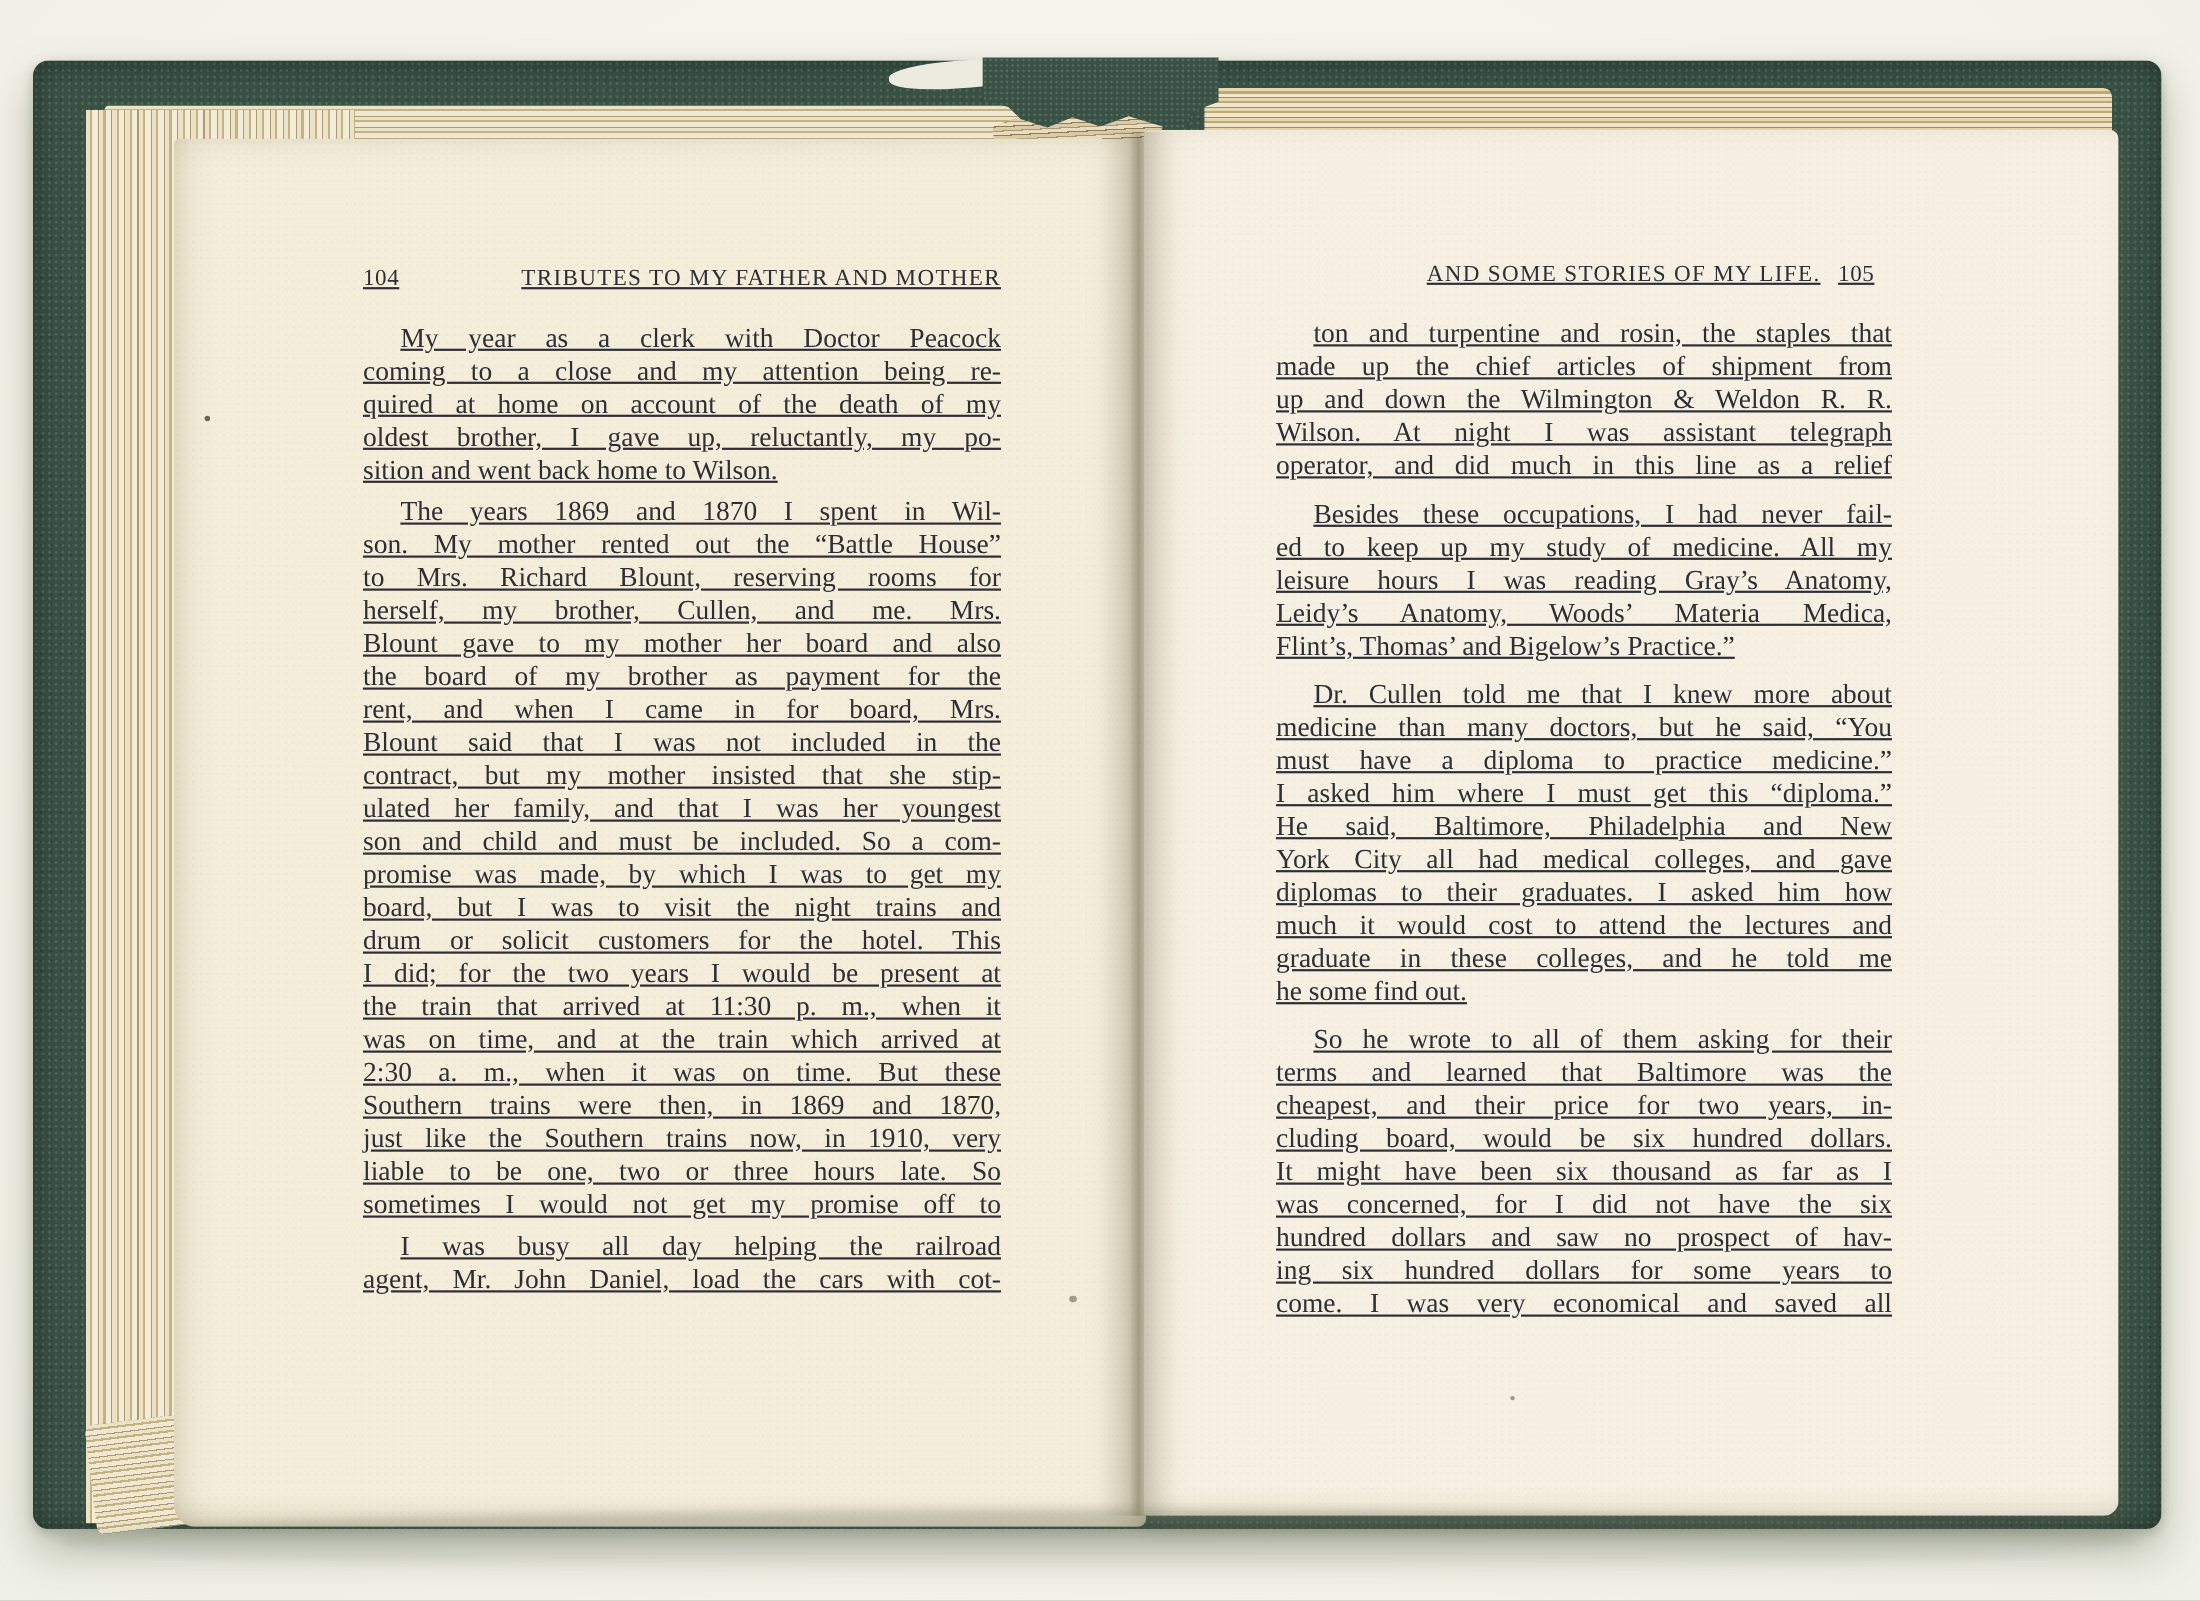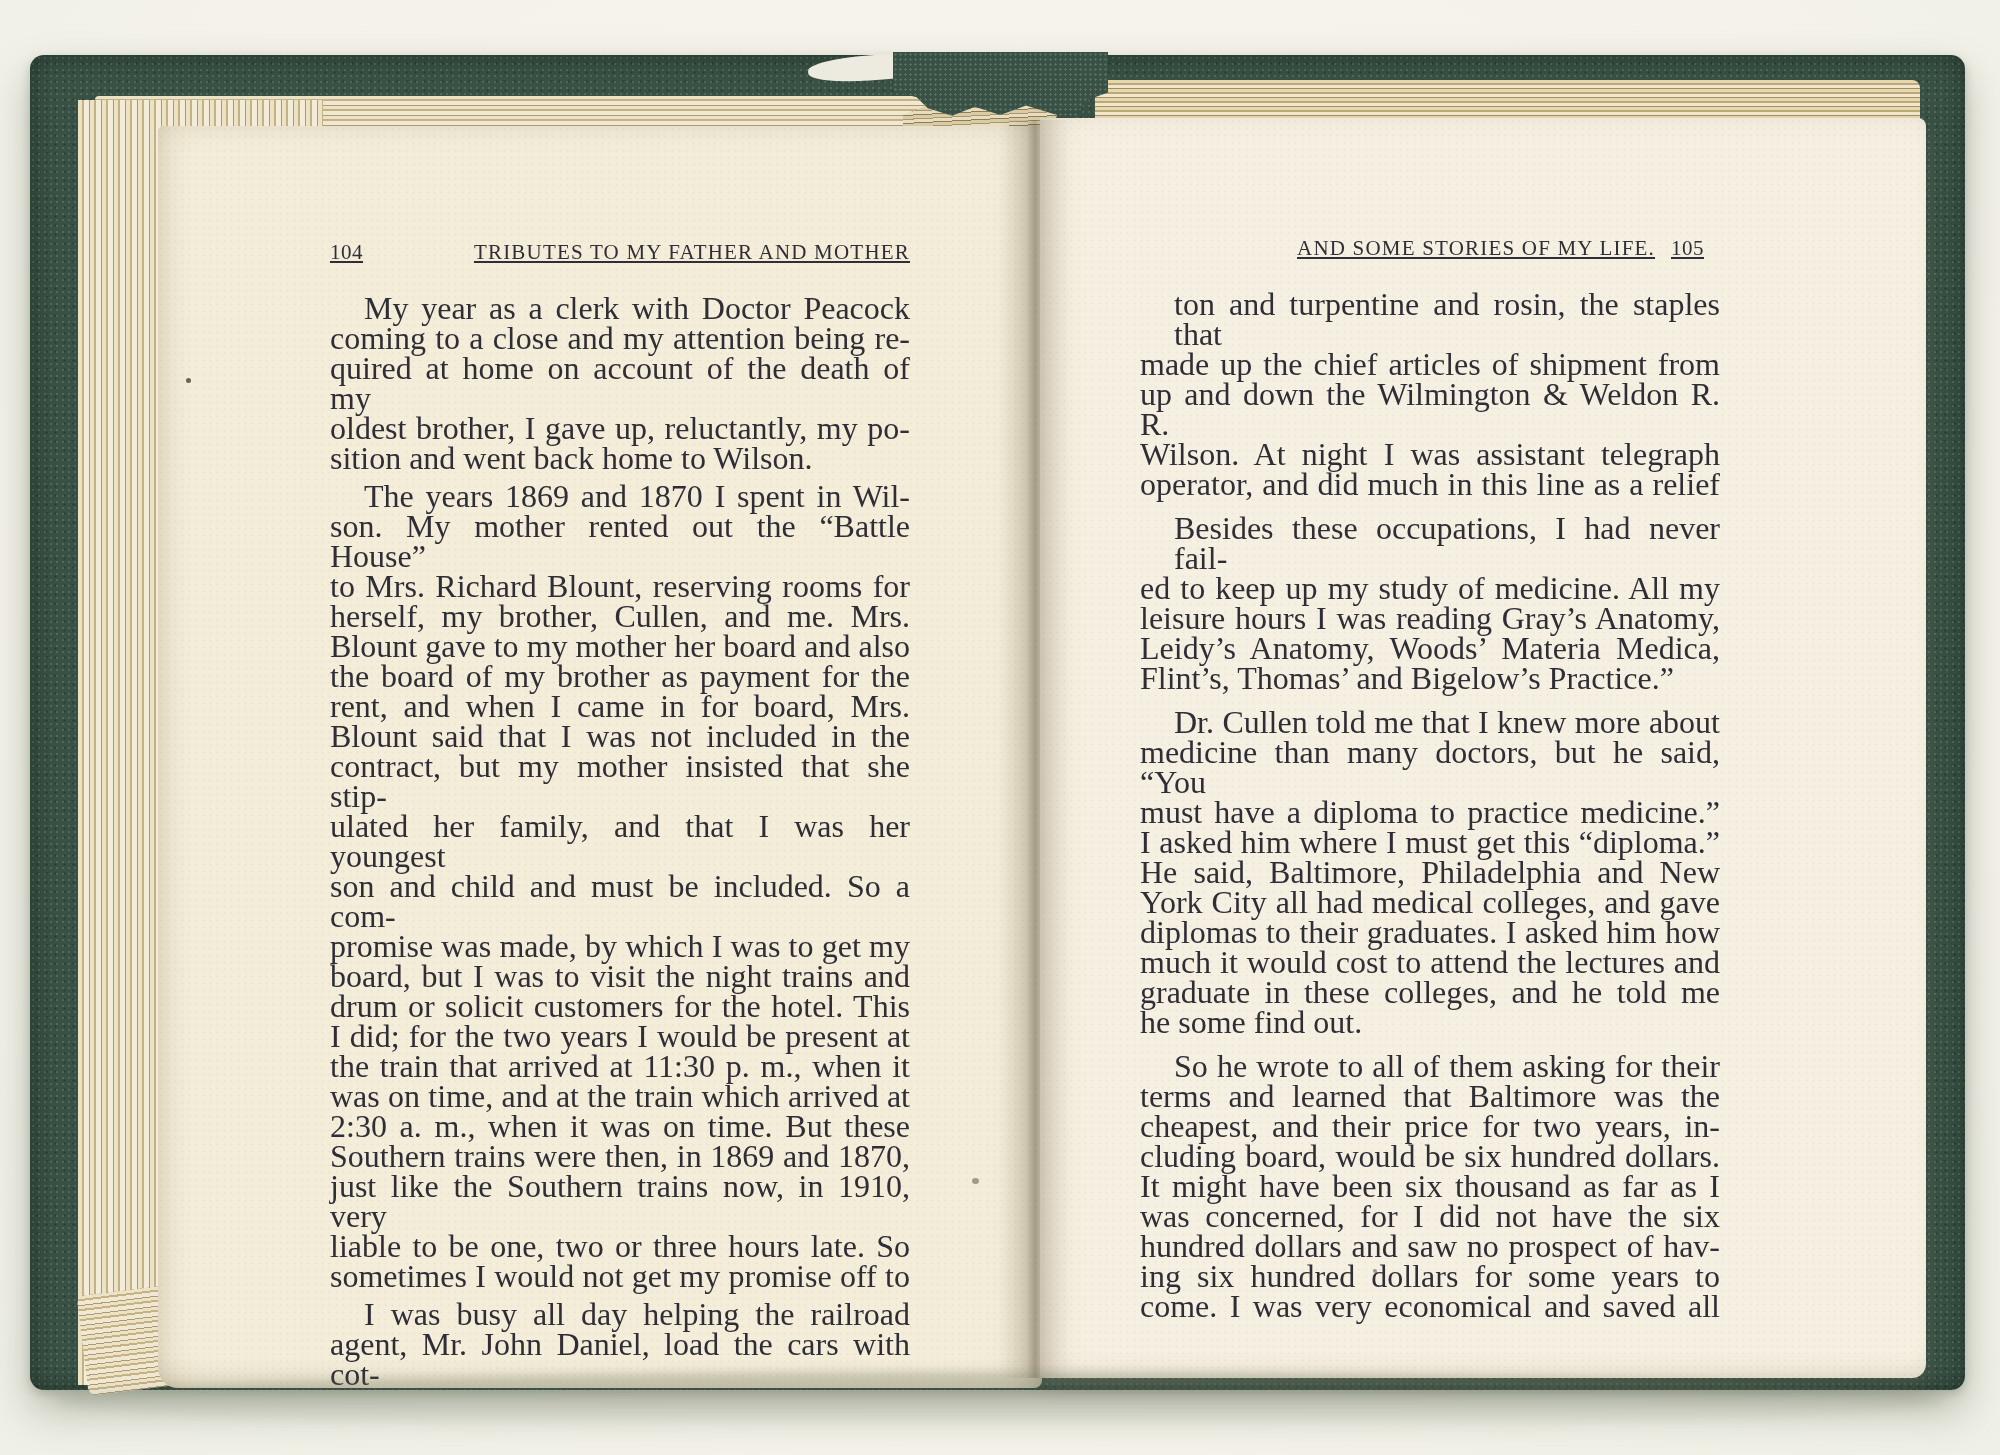--- a/index.html
+++ b/index.html
@@ -118,23 +118,23 @@
   .page-text.left  { left: 330px;  top: 240px; }
   .page-text.right { left: 1140px; top: 236px; }
   .running-header {
     display: flex; align-items: baseline;
     font-size: 21px; letter-spacing: 1.2px; white-space: nowrap; text-decoration: underline;
   }
   .running-header .folio { width: 65px; font-size: 21px; letter-spacing: 0.5px; }
   .running-header .folio.right-num { text-align: center; }
   .running-header .spacer { width: 65px; }
   .running-header .header-title { flex: 1; text-align: right; }
-  .body-text { margin-top: 28px; font-size: 32px; line-height: 30px; }
+  .body-text { margin-top: 28px; font-size: 25px; line-height: 30px; text-decoration: underline; }
   .para { margin: 0 0 8px 0; }
-  .page-text.right .para { margin-bottom: 14px; }
+  .page-text.right .para { margin-bottom: 14px; margin-left: 20px; }
   .para:last-child { margin-bottom: 0; }
   .line { text-align: justify; text-align-last: justify; hyphens: none; }
   .line.first { padding-left: 34px; }
   .line.last { text-align-last: left; }
 </style>
 </head>
 <body>
 
 <div class="photo">
 

